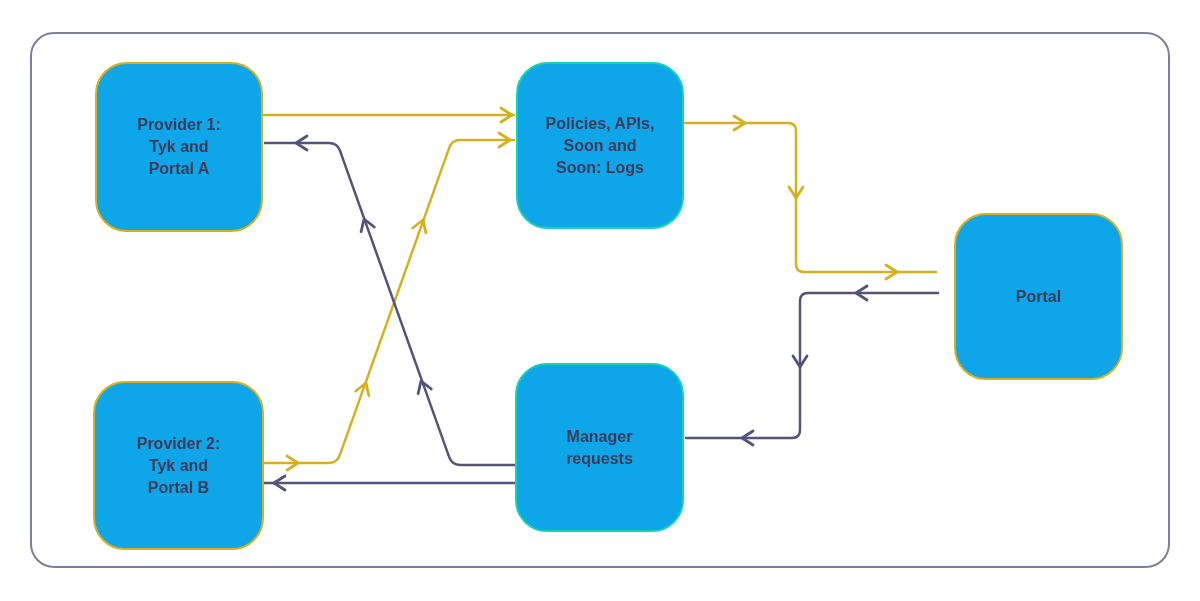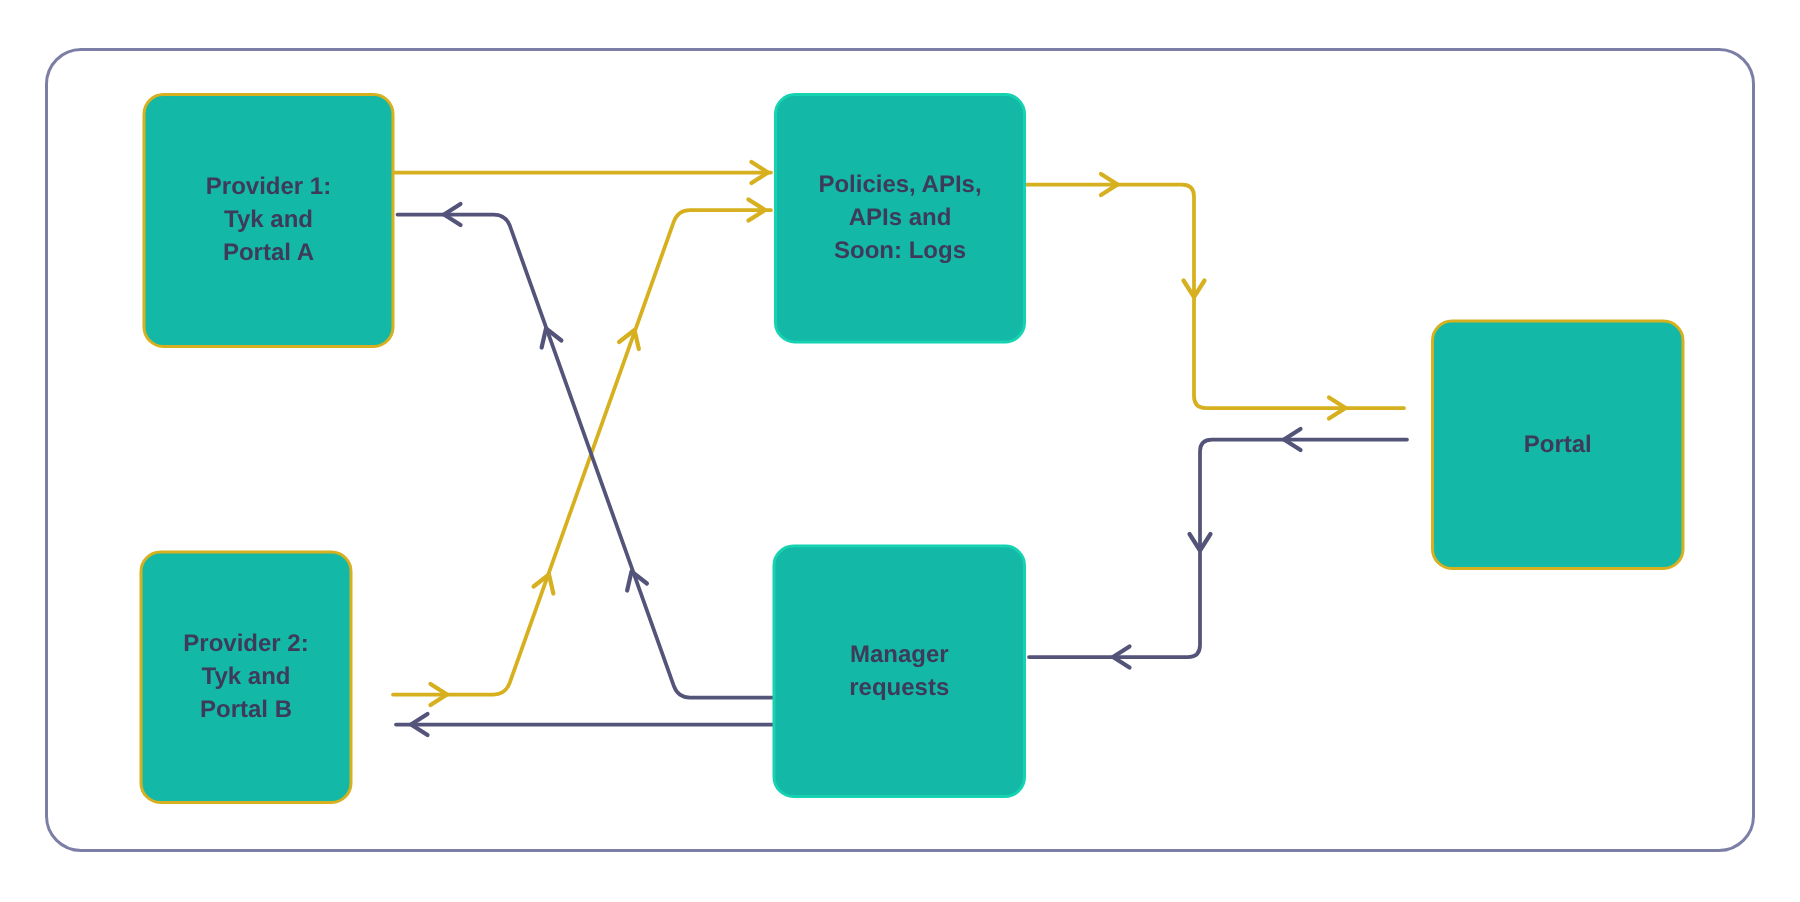--- a/index.html
+++ b/index.html
@@ -32,22 +32,22 @@
     left: 0;
     top: 0;
     width: 1200px;
     height: 601px;
   }
   .node {
     position: absolute;
     box-sizing: border-box;
     border-width: 2px;
     border-style: solid;
-    border-radius: 14px;
-    background: #14b8a6;
+    border-radius: 32px;
+    background: #0ea5e9;
     display: flex;
     align-items: center;
     justify-content: center;
     text-align: center;
   }
   .node.yellow { border-color: #D6B01E; }
   .node.teal   { border-color: #15D2B0; }
   .node .label {
     color: #3E3B5A;
     font-size: 16px;
@@ -97,31 +97,31 @@
       </g>
     </svg>
   <div id="node-layer">
       <div class="node yellow" style="left: 95px; top: 62px; width: 168px; height: 170px;">
         <div class="label">
           <span>Provider 1:</span>
           <span>Tyk and</span>
           <span>Portal A</span>
         </div>
       </div>
-      <div class="node yellow" style="left: 93px; top: 367px; width: 142px; height: 169px;">
+      <div class="node yellow" style="left: 93px; top: 381px; width: 171px; height: 169px;">
         <div class="label">
           <span>Provider 2:</span>
           <span>Tyk and</span>
           <span>Portal B</span>
         </div>
       </div>
       <div class="node teal" style="left: 516px; top: 62px; width: 168px; height: 167px;">
         <div class="label">
           <span>Policies, APIs,</span>
-          <span>APIs and</span>
+          <span>Soon and</span>
           <span>Soon: Logs</span>
         </div>
       </div>
       <div class="node teal" style="left: 515px; top: 363px; width: 169px; height: 169px;">
         <div class="label">
           <span>Manager</span>
           <span>requests</span>
         </div>
       </div>
       <div class="node yellow" style="left: 938px; top: 213px; width: 169px; height: 167px; margin-left: 16px;">

